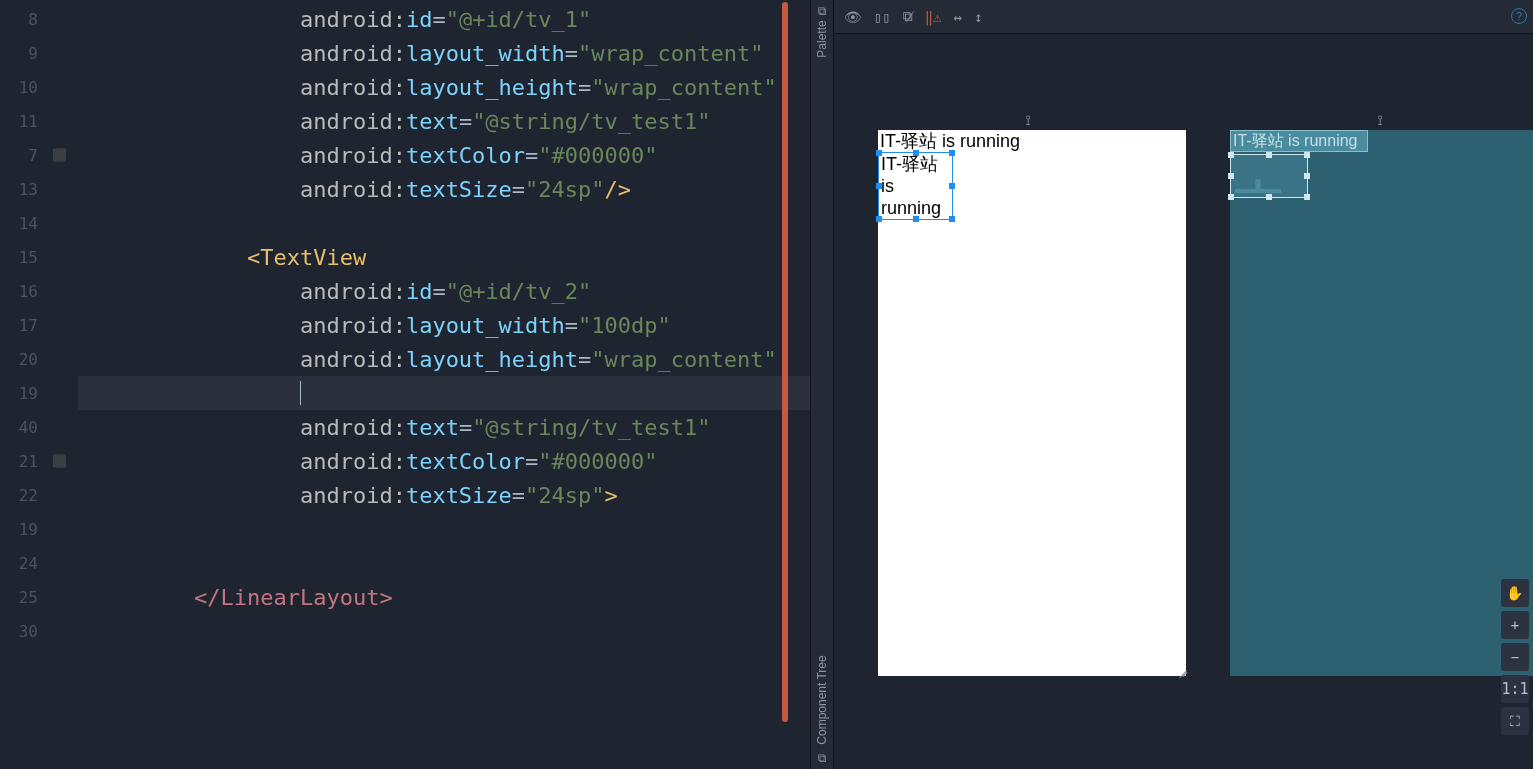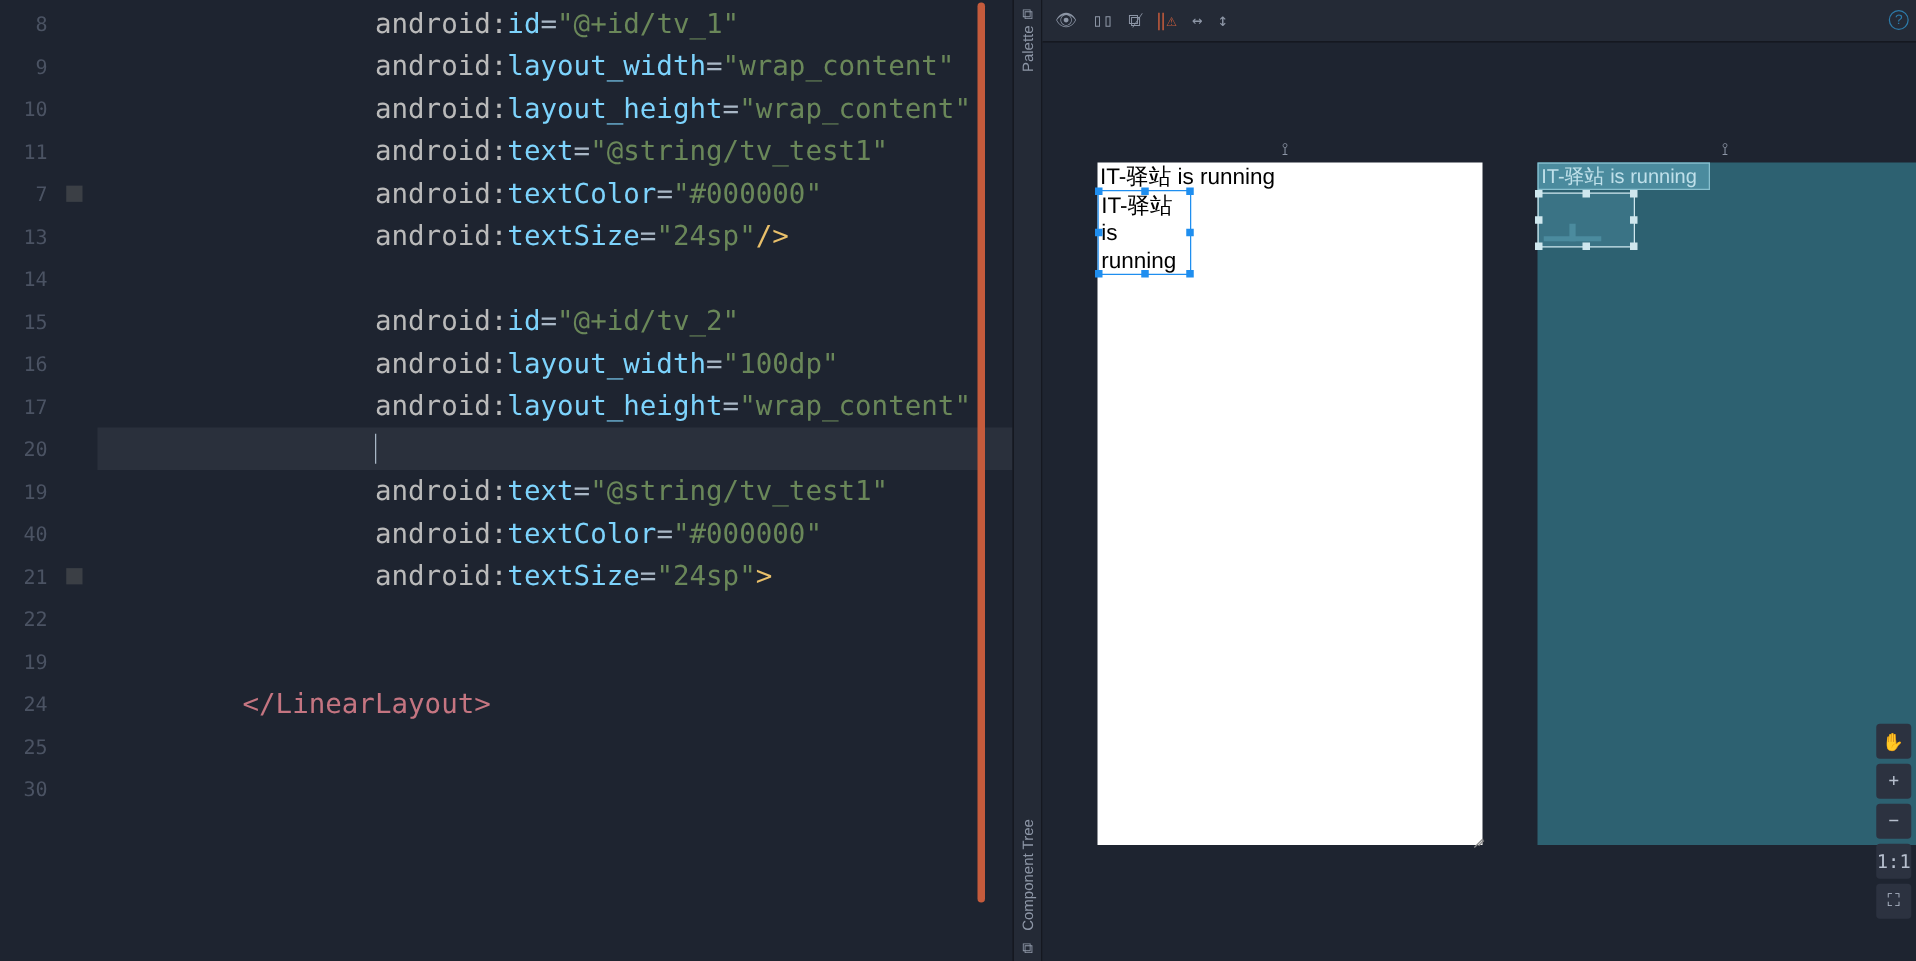--- a/index.html
+++ b/index.html
@@ -313,20 +313,21 @@
       <div class="row">30</div>
     </div>
   <div class="code-area" id="codearea">
       <div class="code-line"><span>                </span><span class="attr">android:</span><span class="name-cyan">id</span><span class="eq">=</span><span class="str">"@+id/tv_1"</span></div>
       <div class="code-line"><span>                </span><span class="attr">android:</span><span class="name-cyan">layout_width</span><span class="eq">=</span><span class="str">"wrap_content"</span></div>
       <div class="code-line"><span>                </span><span class="attr">android:</span><span class="name-cyan">layout_height</span><span class="eq">=</span><span class="str">"wrap_content"</span></div>
       <div class="code-line"><span>                </span><span class="attr">android:</span><span class="name-cyan">text</span><span class="eq">=</span><span class="str">"@string/tv_test1"</span></div>
       <div class="code-line"><span>                </span><span class="attr">android:</span><span class="name-cyan">textColor</span><span class="eq">=</span><span class="str">"#000000"</span></div>
       <div class="code-line"><span>                </span><span class="attr">android:</span><span class="name-cyan">textSize</span><span class="eq">=</span><span class="str">"24sp"</span><span class="tag">/&gt;</span></div>
       <div class="code-line"><span></span></div>
+      <div class="code-line"><span>            </span><span class="tag">&lt;TextView</span></div>
       <div class="code-line"><span>                </span><span class="attr">android:</span><span class="name-cyan">id</span><span class="eq">=</span><span class="str">"@+id/tv_2"</span></div>
       <div class="code-line"><span>                </span><span class="attr">android:</span><span class="name-cyan">layout_width</span><span class="eq">=</span><span class="str">"100dp"</span></div>
       <div class="code-line"><span>                </span><span class="attr">android:</span><span class="name-cyan">layout_height</span><span class="eq">=</span><span class="str">"wrap_content"</span></div>
       <div class="code-line hl"><span>                </span><span class="caret"></span></div>
       <div class="code-line"><span>                </span><span class="attr">android:</span><span class="name-cyan">text</span><span class="eq">=</span><span class="str">"@string/tv_test1"</span></div>
       <div class="code-line"><span>                </span><span class="attr">android:</span><span class="name-cyan">textColor</span><span class="eq">=</span><span class="str">"#000000"</span></div>
       <div class="code-line"><span>                </span><span class="attr">android:</span><span class="name-cyan">textSize</span><span class="eq">=</span><span class="str">"24sp"</span><span class="tag">&gt;</span></div>
       <div class="code-line"><span></span></div>
       <div class="code-line"><span></span></div>
       <div class="code-line"><span>        </span><span class="pink">&lt;/LinearLayout&gt;</span></div>

